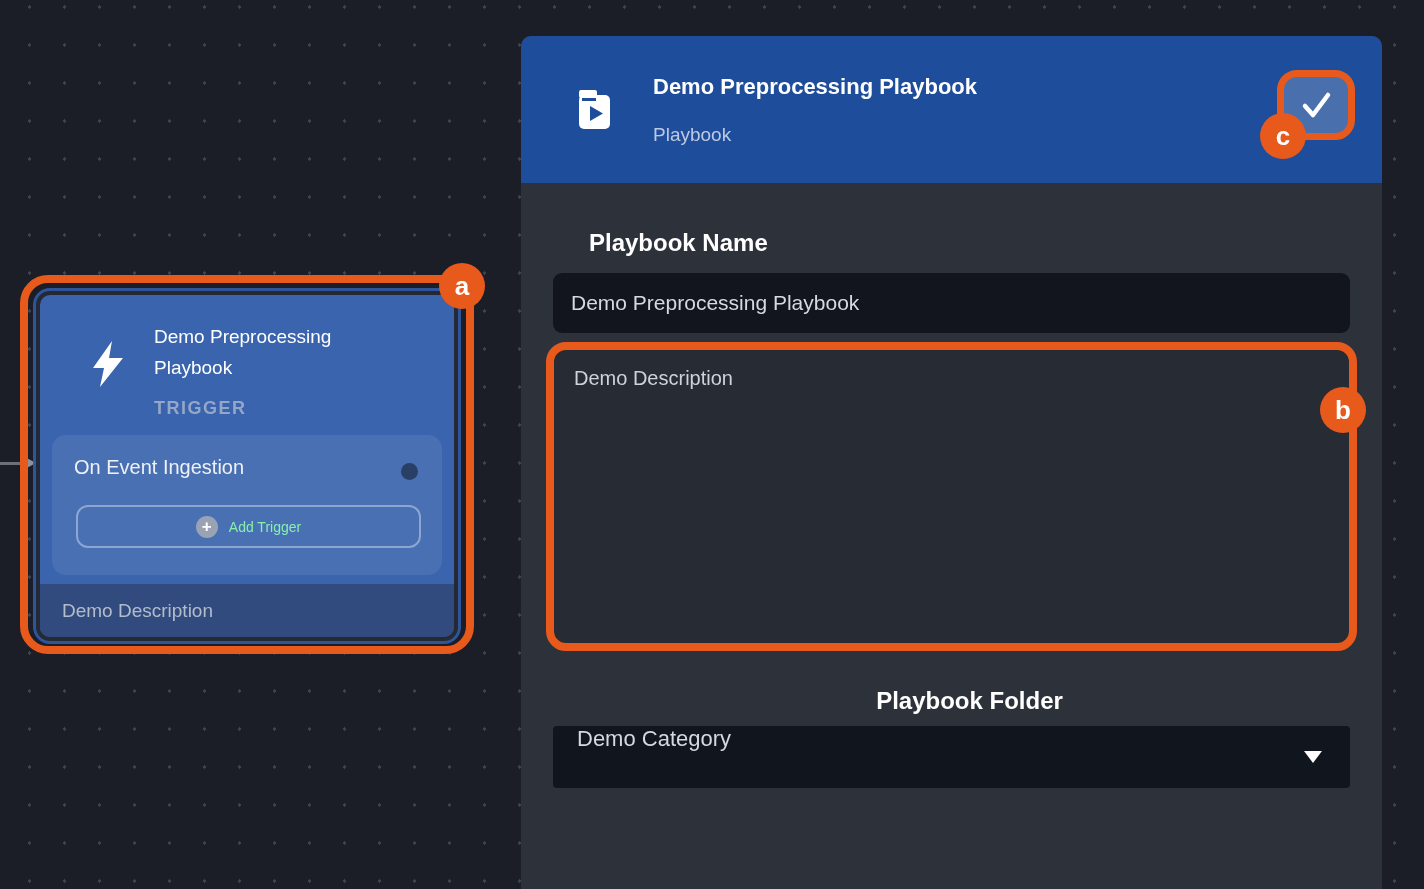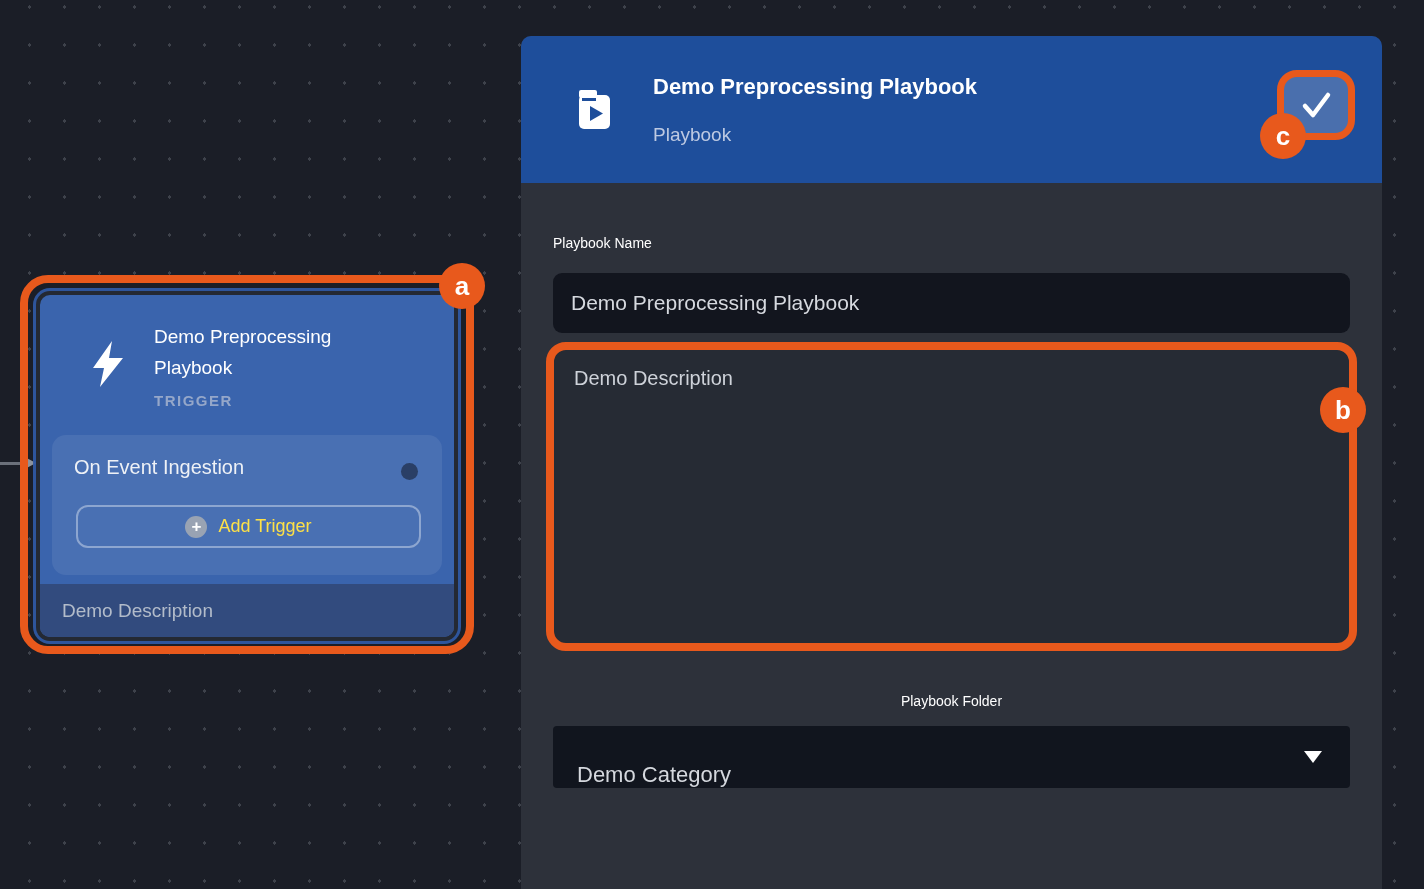--- a/index.html
+++ b/index.html
@@ -65,22 +65,22 @@
     position: absolute; left: 0; top: 0; right: 0;
     display: flex; align-items: flex-start;
     padding: 26px 20px 0 50px;
   }
   .node-bolt { margin-top: 20px; flex: 0 0 auto; }
   .node-head-text { margin-left: 28px; width: 232px; }
   .node-title {
     color: #ffffff; font-size: 19px; line-height: 31px; font-weight: 400;
   }
   .node-type {
-    margin-top: 9px;
-    color: #95a7c9; font-size: 15px; font-weight: 700; letter-spacing: 1.5px;
+    margin-top: 15px;
+    color: #95a7c9; font-size: 18px; font-weight: 700; letter-spacing: 1.5px;
   }
   .trigger-panel {
     position: absolute; left: 12px; top: 140px;
     width: 390px; height: 140px;
     background: rgba(255,255,255,0.08);
     border-radius: 14px;
   }
   .trigger-row {
     position: absolute; left: 0; top: 0; right: 0; height: 64px;
     display: flex; align-items: center;
@@ -102,21 +102,21 @@
     display: flex; align-items: center; justify-content: center;
     cursor: pointer;
   }
   .plus-circle {
     width: 22px; height: 22px; border-radius: 50%;
     background: #99a3b3; color: #ffffff;
     display: flex; align-items: center; justify-content: center;
     font-size: 17px; font-weight: 700; line-height: 1;
     margin-right: 11px; padding-bottom: 1px;
   }
-  .add-trigger-label { color: #fde047; font-size: 18px; }
+  .add-trigger-label { color: #86efac; font-size: 14px; }
   .node-footer {
     position: absolute; left: 0; right: 0; bottom: 0; height: 53px;
     background: rgba(50, 73, 122, 0.92);
     display: flex; align-items: center;
   }
   .node-footer-text { margin-left: 22px; color: #b3bcca; font-size: 19px; }
 
   
   .side-panel {
     position: absolute; left: 521px; top: 36px;
@@ -140,21 +140,21 @@
     width: 78px; height: 70px;
     background: #4a6fad;
     border: 7px solid #e8591c;
     border-radius: 20px;
     display: flex; align-items: center; justify-content: center;
     cursor: pointer; padding: 0;
   }
 
   .panel-body { padding: 0 32px; }
   .field-label {
-    color: #ffffff; font-size: 14px; font-weight: 400; line-height: 26px;
+    color: #ffffff; font-size: 24px; font-weight: 700; line-height: 26px; margin-left: 36px;
   }
   .label-name { padding-top: 47px; }
   .label-desc { padding-top: 35px; }
   .label-folder { padding-top: 37px; text-align: center; }
 
   .text-input {
     display: block;
     margin-top: 17px;
     width: 100%; height: 60px;
     background: #12151e; color: #d6d9df;
@@ -183,21 +183,21 @@
     font-size: 20px;
     padding: 17px 20px;
   }
 
   .select-box {
     position: relative;
     margin-top: 12px;
     width: 100%; height: 62px;
     background: #11151e;
     border-radius: 4px;
-    display: flex; align-items: flex-end;
+    display: flex; align-items: flex-start;
     cursor: pointer;
   }
   .select-value { margin-left: 24px; color: #d5d8de; font-size: 22px; }
   .select-caret {
     position: absolute; right: 28px; top: 25px;
     width: 0; height: 0;
     border-left: 9px solid transparent;
     border-right: 9px solid transparent;
     border-top: 12px solid #ffffff;
   }

